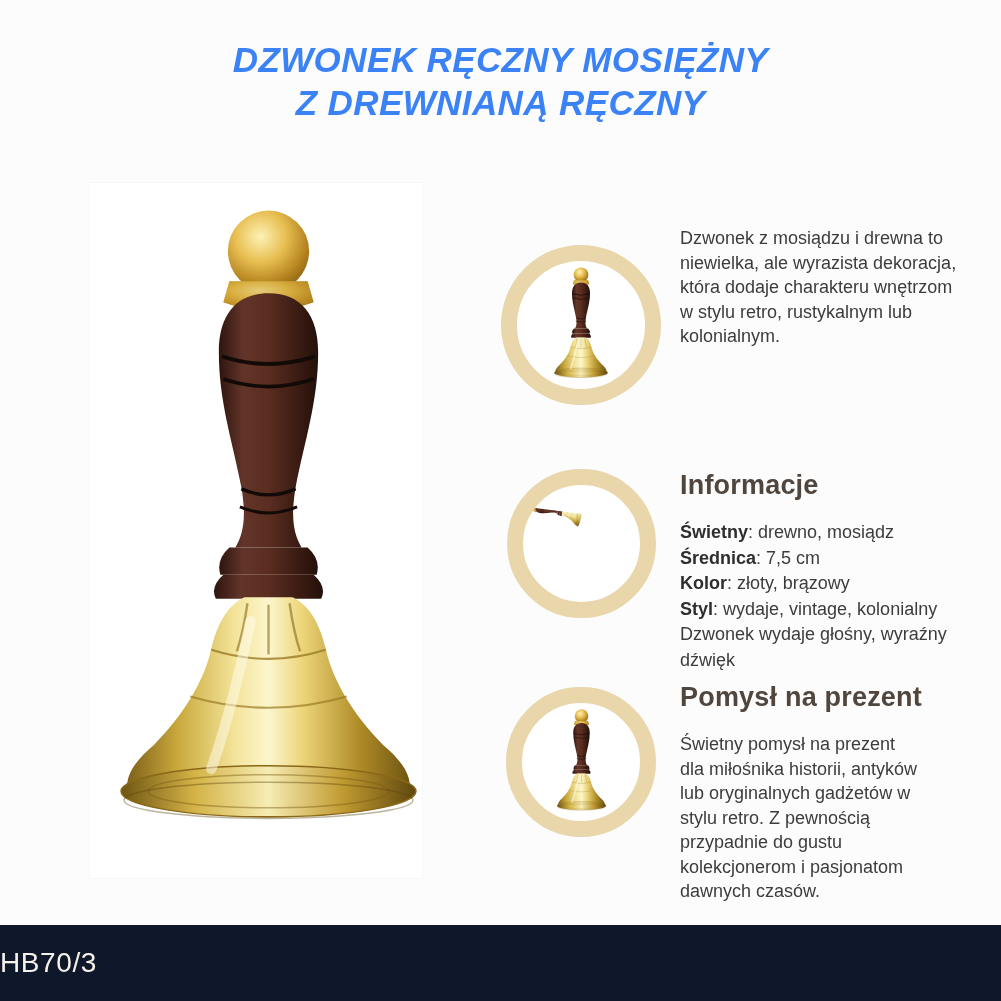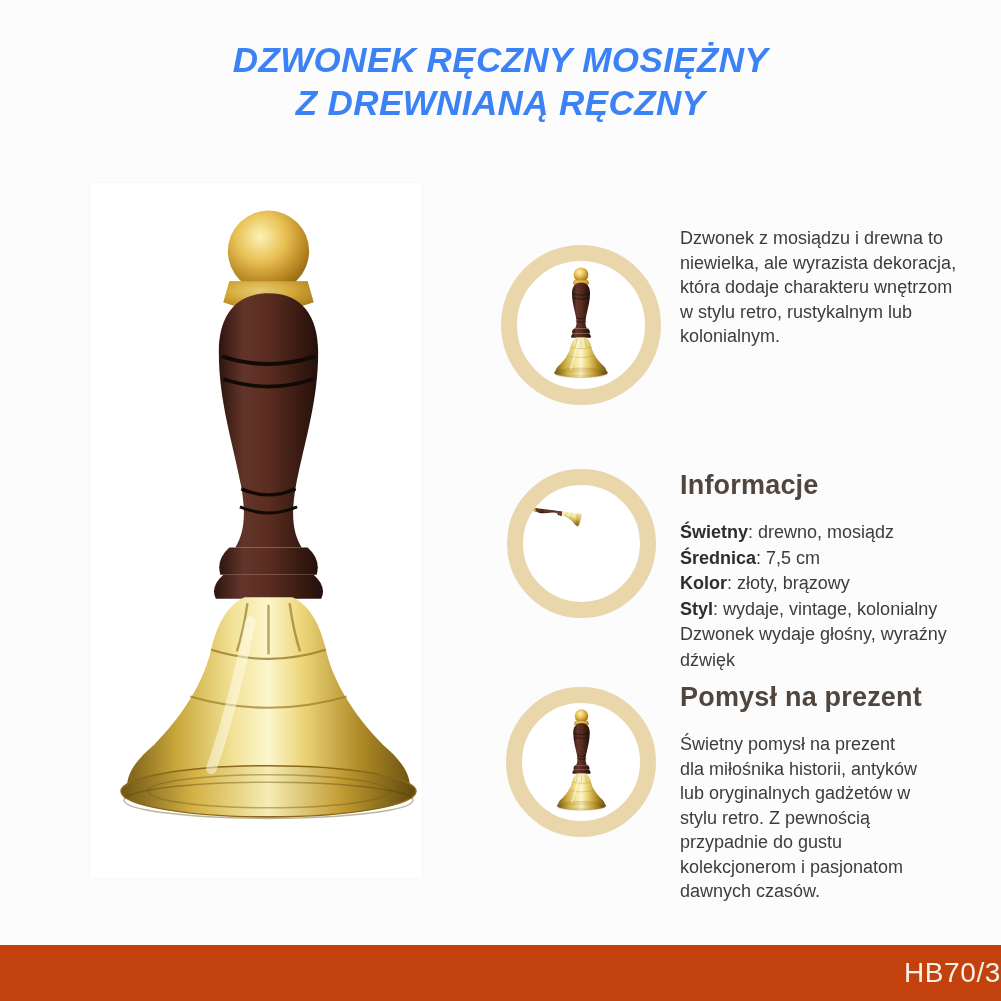--- a/index.html
+++ b/index.html
@@ -56,23 +56,23 @@
     margin:0;font-size:18px;line-height:24.5px;color:#3c3c3c;
   }
   .sec-1 p{max-width:282px;}
   .sec-3 p{max-width:242px;}
   .spec-rows{font-size:18px;line-height:25.5px;color:#3c3c3c;}
   .spec-rows b{color:#2e2e2e;}
   .spec-note{margin-top:0;max-width:280px;}
 
   
   .footer-bar{
-    position:absolute;left:0;right:0;bottom:0;height:56px;
-    background:#c2410c;
-    display:flex;align-items:center;justify-content:flex-end;
+    position:absolute;left:0;right:0;bottom:0;height:76px;
+    background:#0f172a;
+    display:flex;align-items:center;justify-content:flex-start;
   }
   .footer-bar span{
     color:#f6f1e9;font-size:28px;letter-spacing:.6px;font-weight:400;
   }
 </style>
 </head>
 <body>
 
 <svg class="defs-svg" aria-hidden="true">
   <defs>

